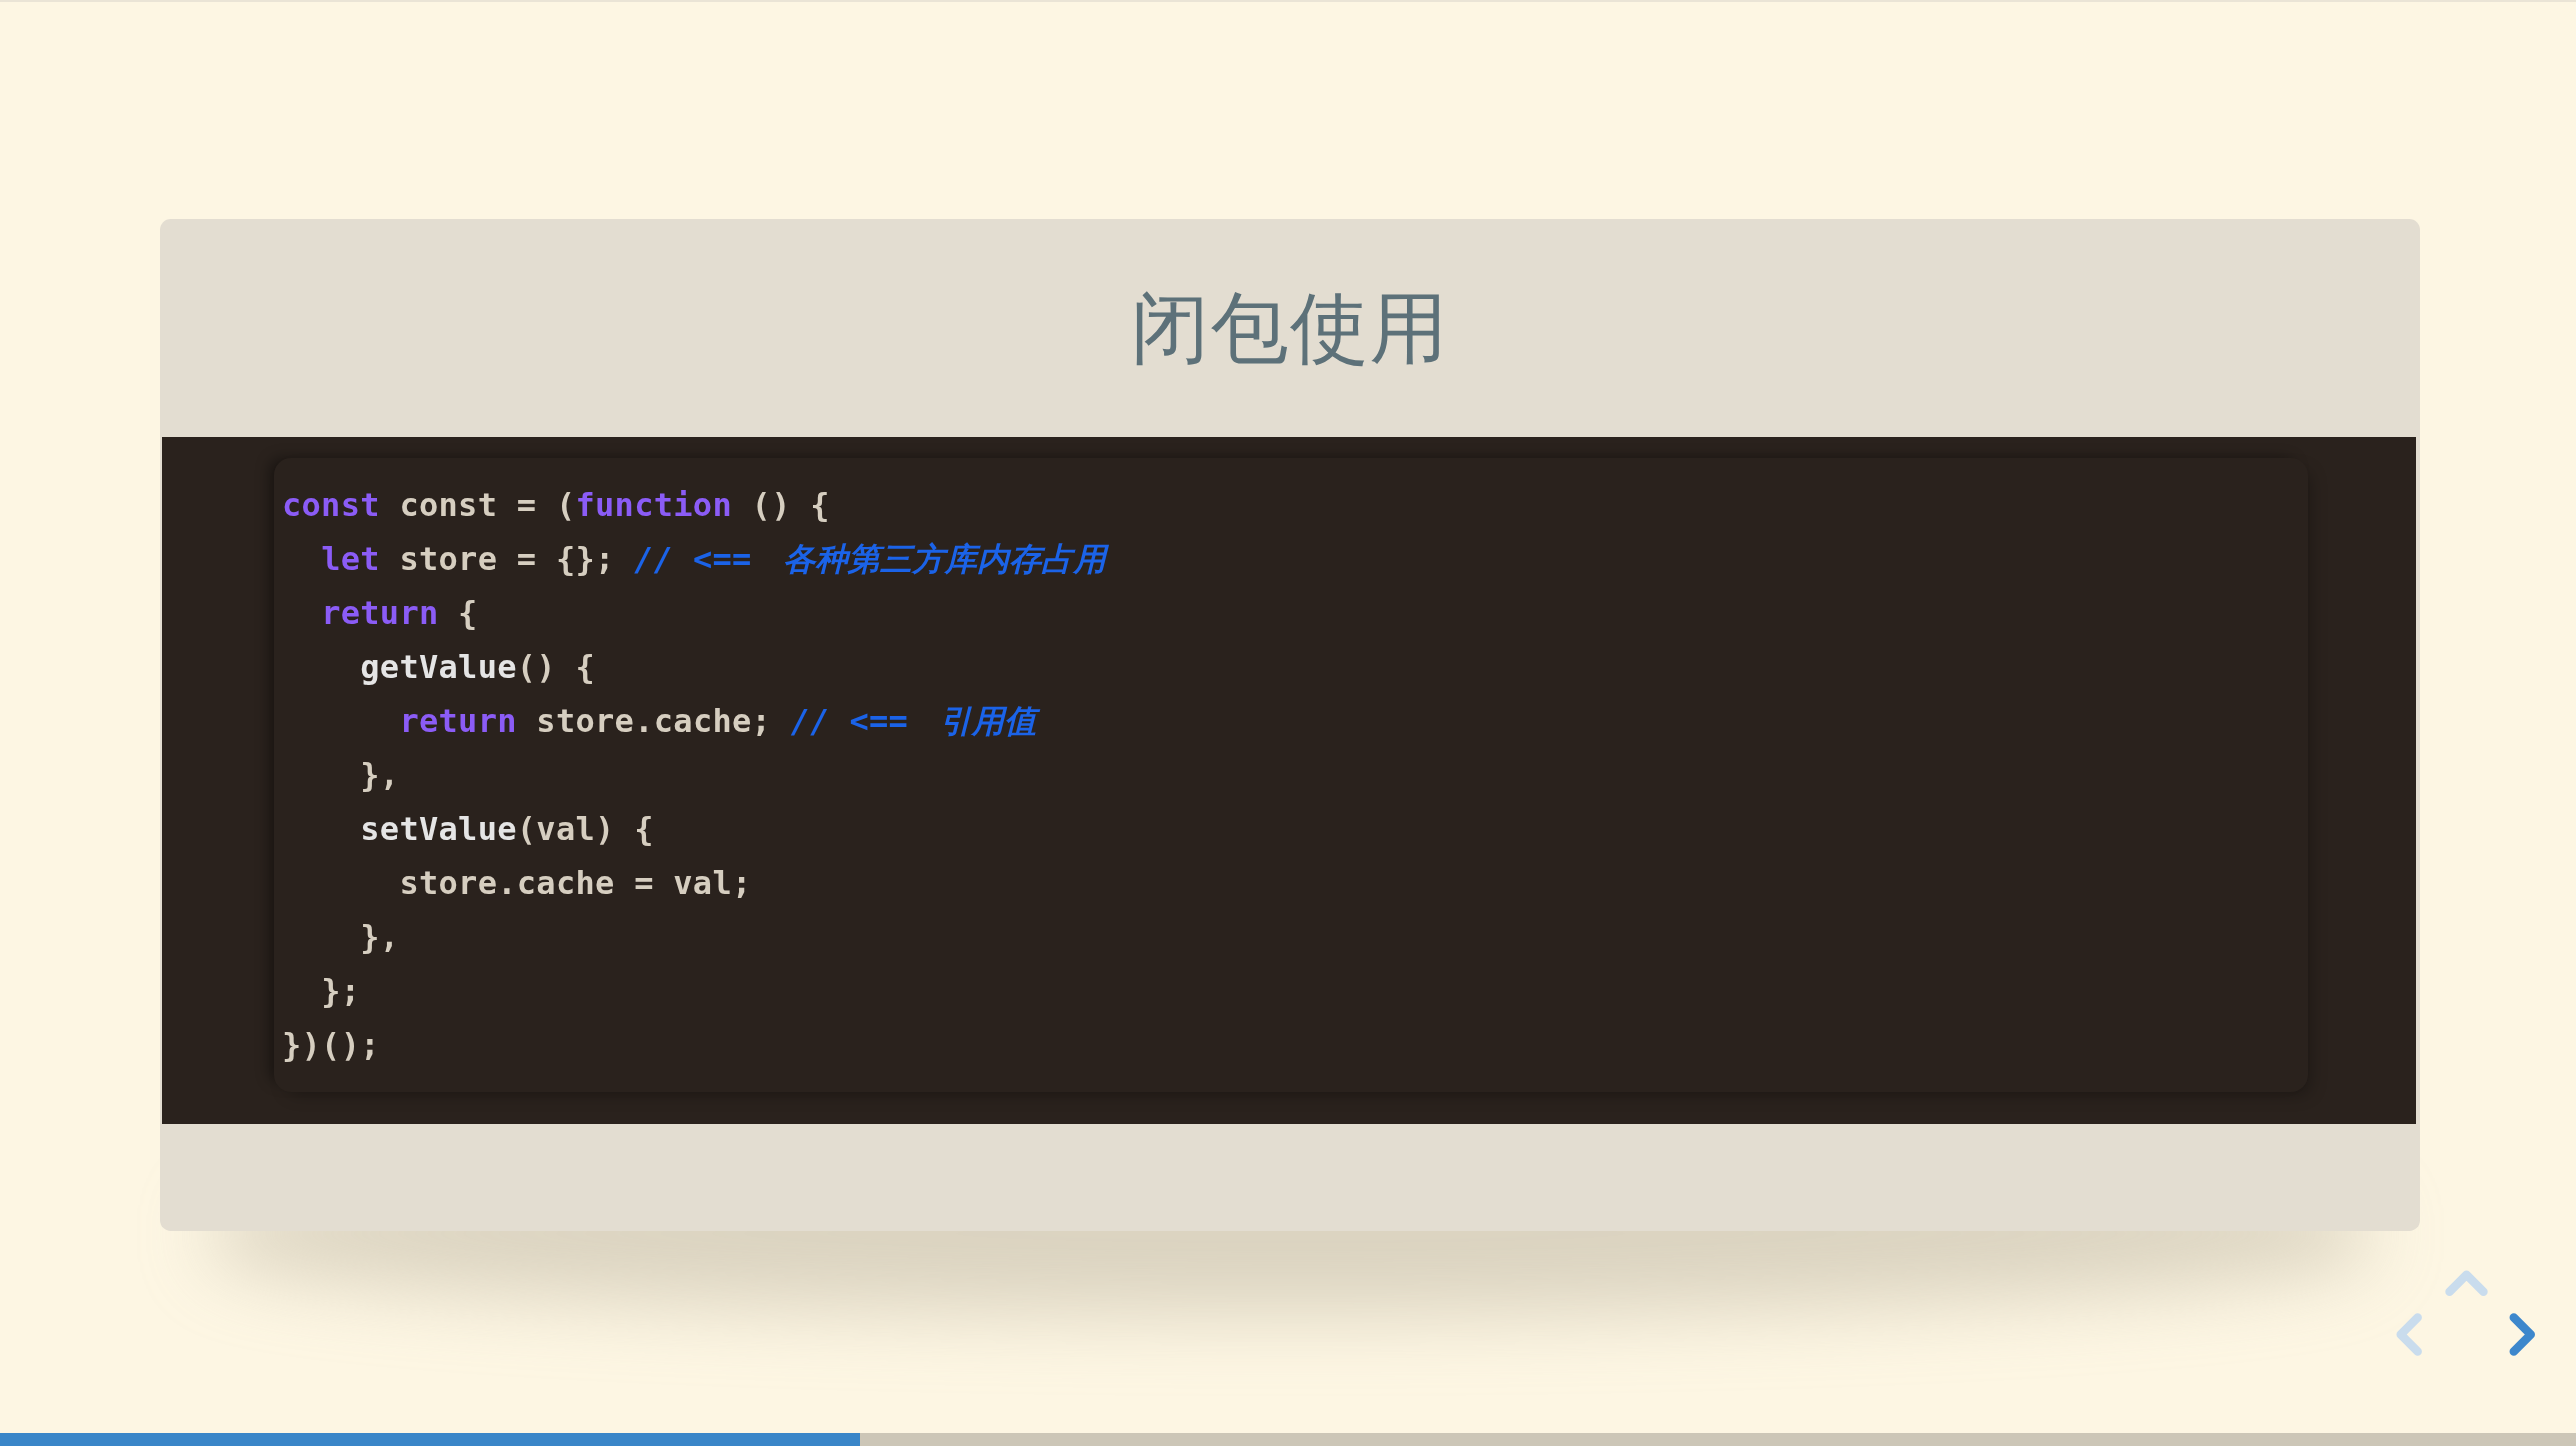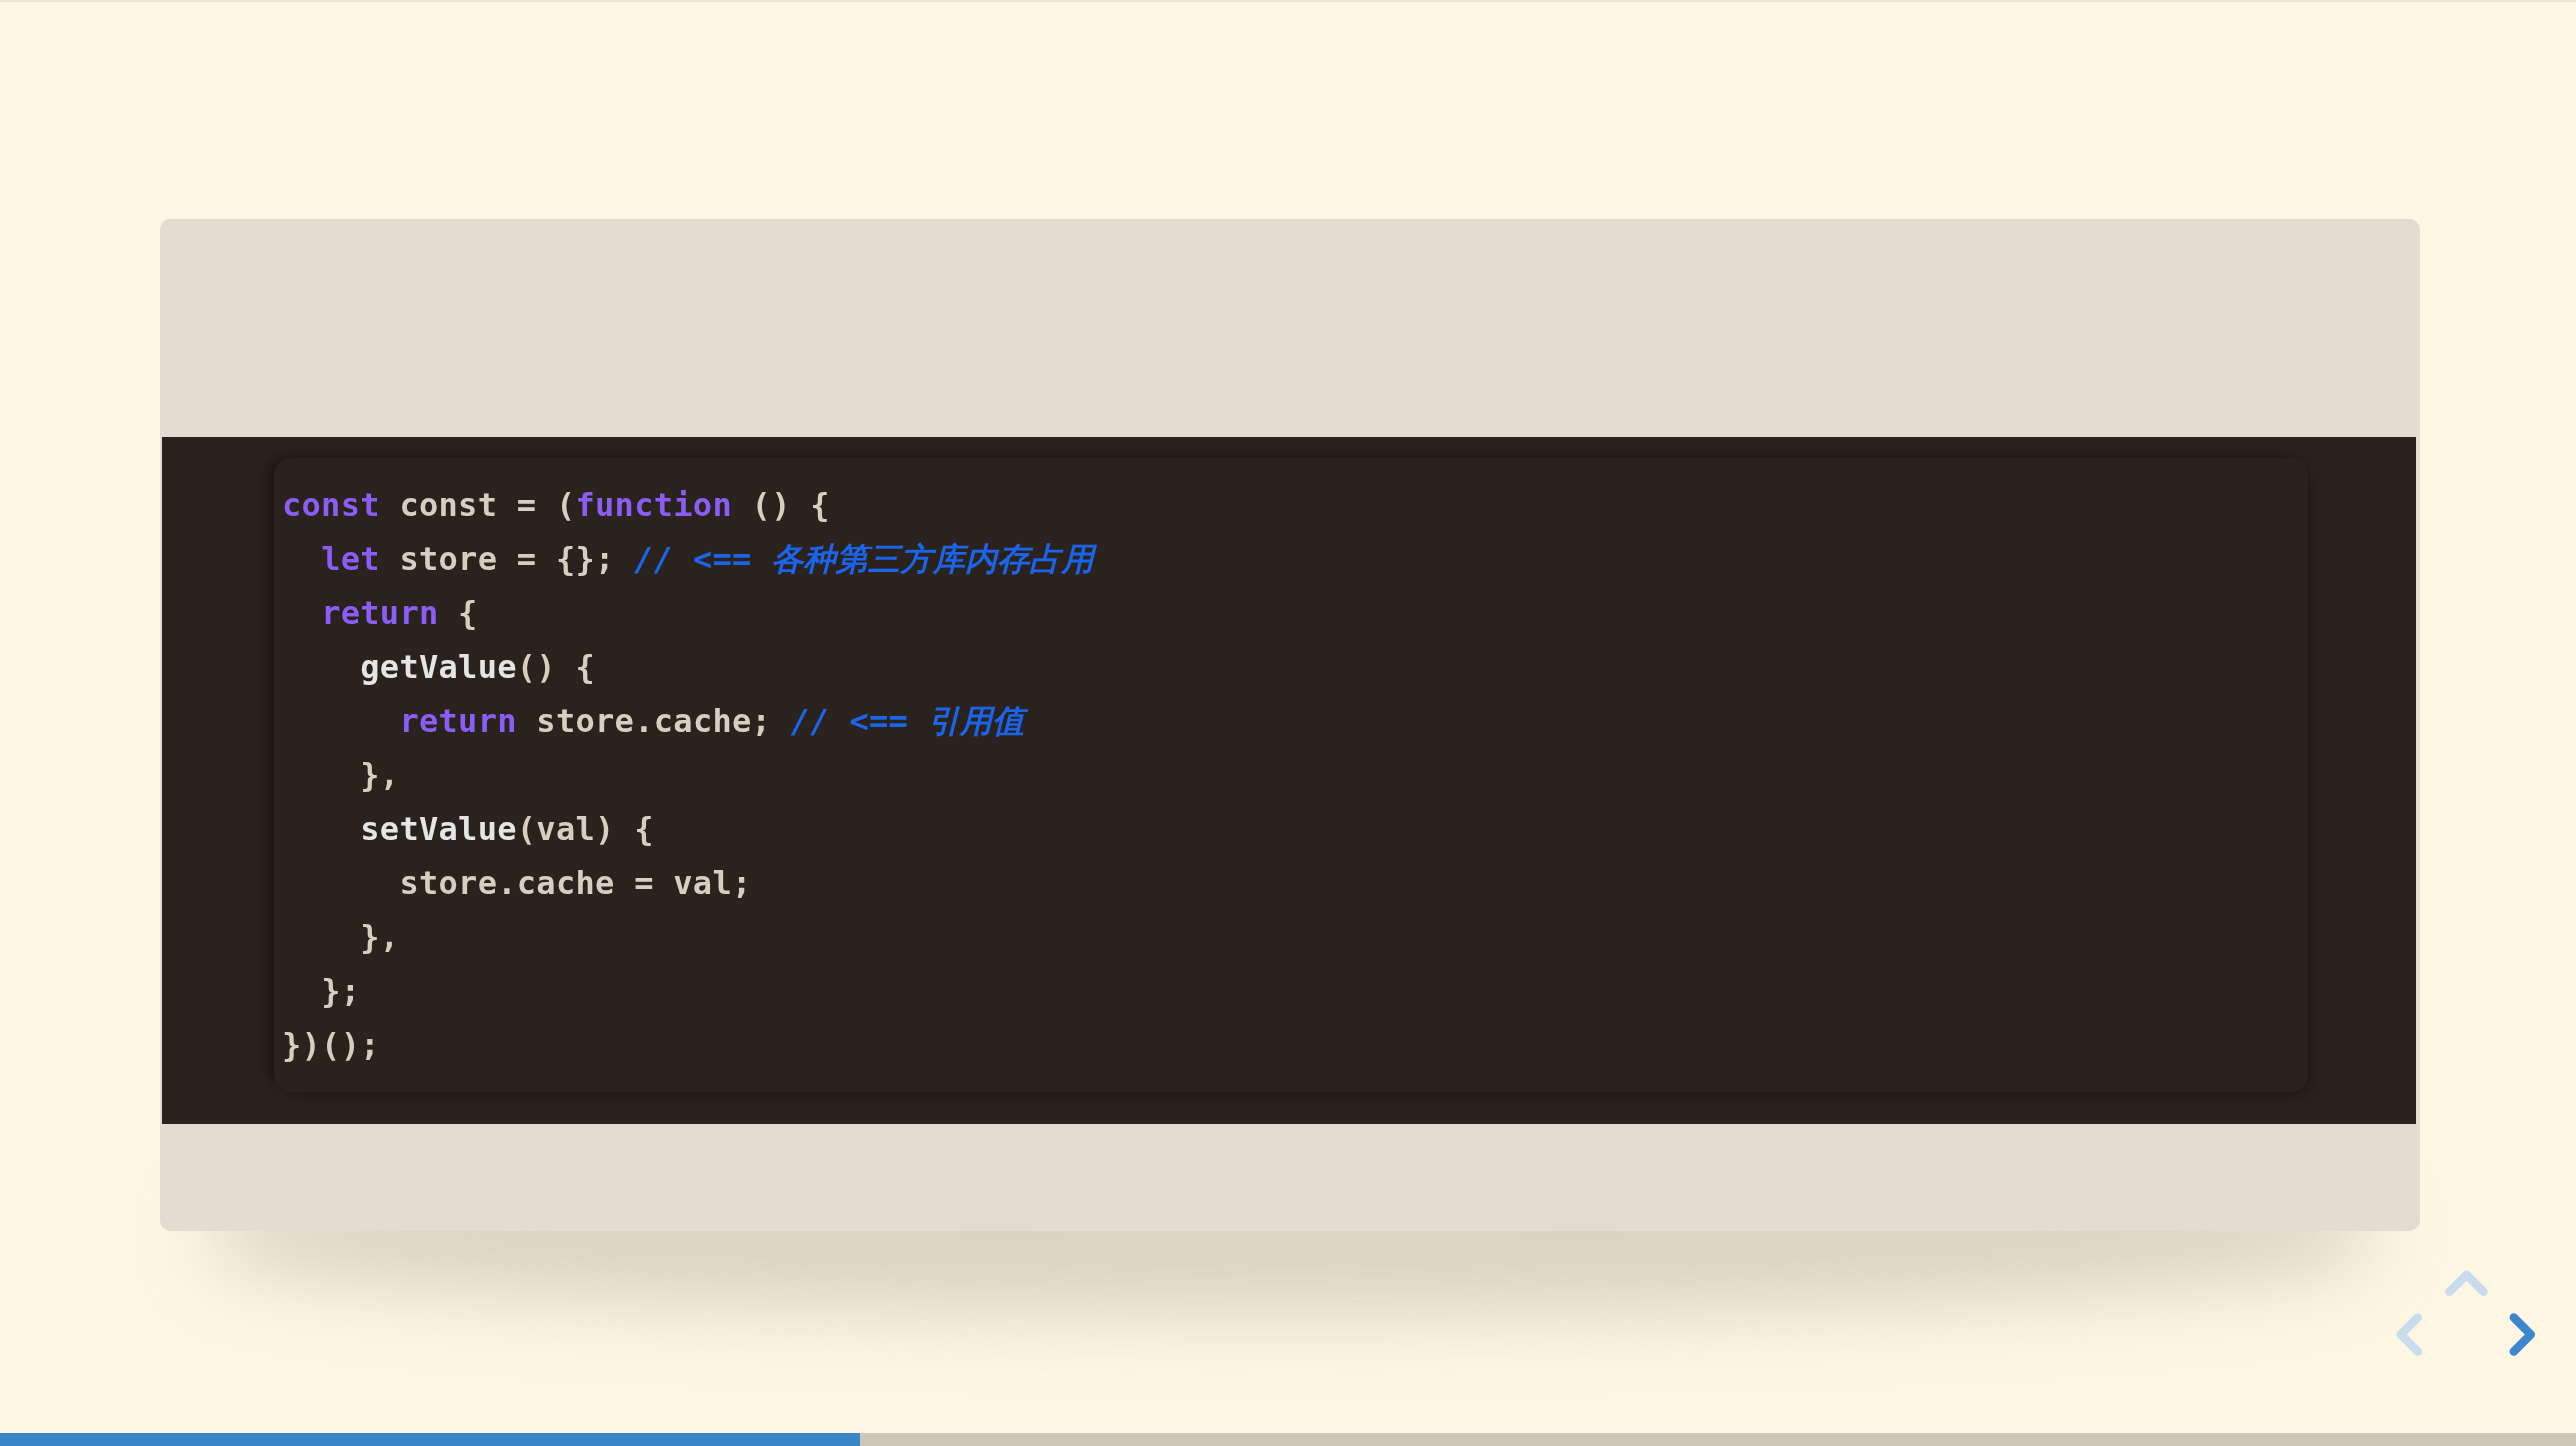--- a/index.html
+++ b/index.html
@@ -96,21 +96,21 @@
     font-weight: bold;
     color: #d6cec0;
     white-space: pre;
     letter-spacing: 0.3px;
   }
   .tok-kw   { color: #8b5cf6; text-align: right; }
   .tok-fn   { color: #e5e5e5; }
   .tok-pl   { color: #d6cec0; }
   .tok-cm   { color: #1b63e8; font-style: italic; }
   .tok-cm .cjk { font-family: "DejaVu Sans", "Liberation Sans", sans-serif;
-                 font-style: italic; font-weight: bold; }
+                 font-style: italic; font-weight: bold; margin-left: 12px; }
 
   
   #nav-controls {
     position: absolute;
     right: 17px;
     bottom: 43px;
     width: 184px;
     height: 146px;
   }
   .nav-arrow {
@@ -148,20 +148,21 @@
 </style>
 </head>
 <body>
 
 <div id="deck">
 
   <div id="slide-shadow"></div>
 
   <div id="slide-card">
 
+    <div id="slide-title">闭包使用</div>
 
     <div id="code-block">
       <div id="code-pre">
         <pre id="code-text"><span class="tok-kw">const</span><span class="tok-pl"> const = (</span><span class="tok-kw">function</span><span class="tok-pl"> () {</span>
   <span class="tok-kw">let</span><span class="tok-pl"> store = {}; </span><span class="tok-cm">// &lt;== </span><span class="tok-cm"><span class="cjk">各种第三方库内存占用</span></span>
   <span class="tok-kw">return</span><span class="tok-pl"> {</span>
     <span class="tok-fn">getValue</span><span class="tok-pl">() {</span>
       <span class="tok-kw">return</span><span class="tok-pl"> store.cache; </span><span class="tok-cm">// &lt;== </span><span class="tok-cm"><span class="cjk">引用值</span></span>
     <span class="tok-pl">},</span>
     <span class="tok-fn">setValue</span><span class="tok-pl">(val) {</span>

